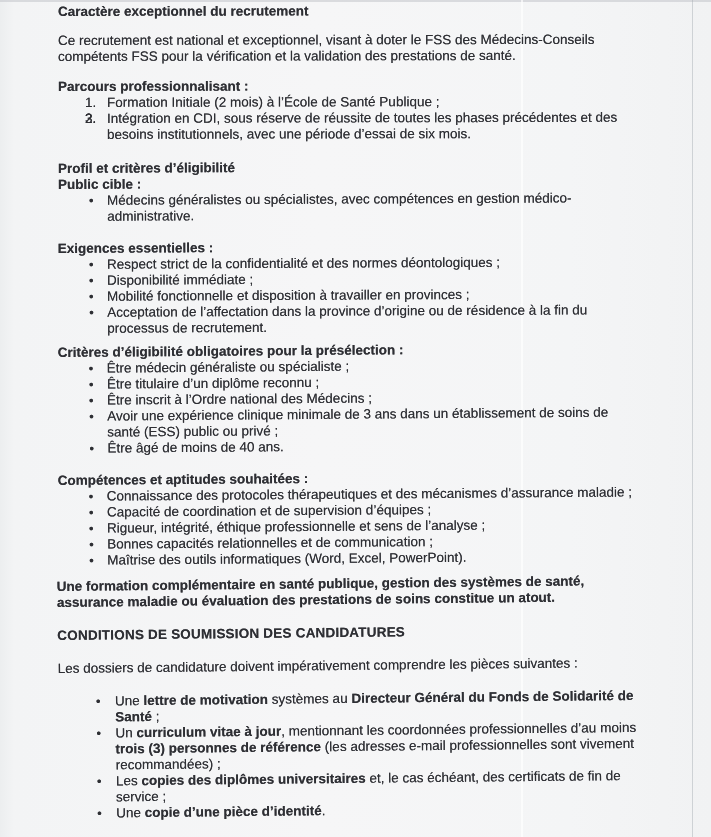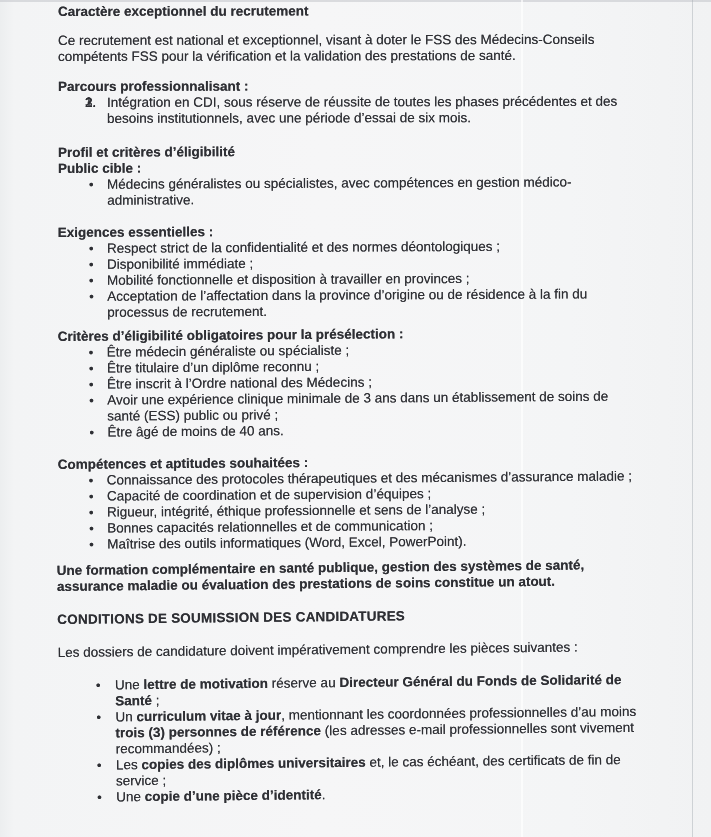--- a/index.html
+++ b/index.html
@@ -73,20 +73,21 @@
     <div class="blk tilt-a">
       <h3 class="mb13">Caractère exceptionnel du recrutement</h3>
       <p class="mb14">Ce recrutement est national et exceptionnel, visant à doter le FSS des Médecins-Conseils compétents FSS pour la vérification et la validation des prestations de santé.</p>
     </div>
 
     <div class="blk tilt-a">
       <h3>Parcours professionnalisant :</h3>
       <ol class="num-list mb18">
         <li>
           <span class="num">1.</span>
+          <span>Formation Initiale (2 mois) à l’École de Santé Publique ;</span>
         </li>
         <li>
           <span class="num">2.</span>
         </li>
         <li>
           <span class="num">3.</span>
           <span>Intégration en CDI, sous réserve de réussite de toutes les phases précédentes et des besoins institutionnels, avec une période d’essai de six mois.</span>
         </li>
       </ol>
     </div>
@@ -129,21 +130,21 @@
         <li>Bonnes capacités relationnelles et de communication ;</li>
         <li>Maîtrise des outils informatiques (Word, Excel, PowerPoint).</li>
       </ul>
     </div>
 
     <div class="blk tilt-d">
       <p class="b mb17">Une formation complémentaire en santé publique, gestion des systèmes de santé, assurance maladie ou évaluation des prestations de soins constitue un atout.</p>
       <h3 class="caps mb17">CONDITIONS DE SOUMISSION DES CANDIDATURES</h3>
       <p class="mb17">Les dossiers de candidature doivent impérativement comprendre les pièces suivantes :</p>
       <ul class="bullets dossier">
-        <li><span>Une </span><span class="b">lettre de motivation</span><span> réserve au </span><span class="b">Directeur Général du Fonds de Solidarité de Santé</span><span> ;</span></li>
+        <li><span>Une </span><span class="b">lettre de motivation</span><span> systèmes au </span><span class="b">Directeur Général du Fonds de Solidarité de Santé</span><span> ;</span></li>
         <li><span>Un </span><span class="b">curriculum vitae à jour</span><span>, mentionnant les coordonnées professionnelles d’au moins </span><span class="b">trois (3) personnes de référence</span><span> (les adresses e-mail professionnelles sont vivement recommandées) ;</span></li>
         <li><span>Les </span><span class="b">copies des diplômes universitaires</span><span> et, le cas échéant, des certificats de fin de service ;</span></li>
         <li><span>Une </span><span class="b">copie d’une pièce d’identité</span><span>.</span></li>
       </ul>
     </div>
 
   </div>
 </div>
 
 </body></html>

